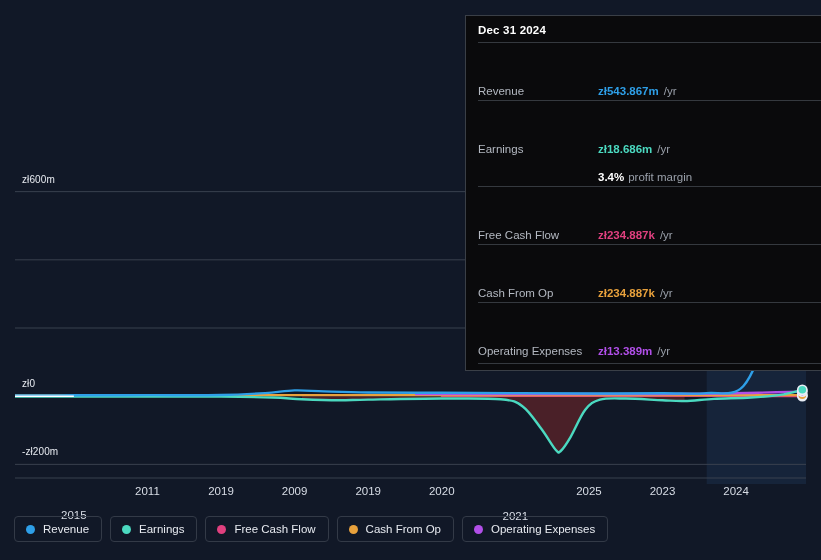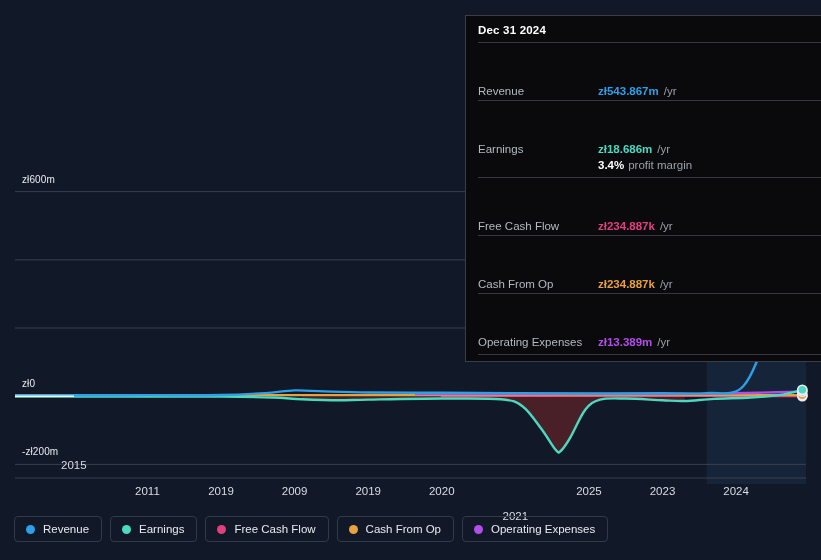--- a/index.html
+++ b/index.html
@@ -40,21 +40,21 @@
   .tt-row{
     display:flex;align-items:baseline;
     border-top:1px solid #35393f;
     padding:3px 0 3px 0;min-height:15px;
   }
   .tt-row.no-line{border-top:none;padding-top:1px;}
   .tt-key{color:#b4b9c2;font-size:11.5px;width:120px;flex:0 0 120px;}
   .tt-val{font-size:11.5px;font-weight:bold;white-space:nowrap;text-align:center;}
   .tt-unit{color:#9aa0aa;font-size:11.5px;font-weight:normal;margin-left:5px;margin-top:39px;}
   .tt-sub-val{color:#ffffff;font-size:11.5px;font-weight:bold;}
-  .tt-sub-unit{color:#9aa0aa;font-size:11.5px;margin-left:4px;}
+  .tt-sub-unit{color:#9aa0aa;font-size:11.5px;margin-left:4px;margin-top:12px;}
 
   
   .legend{
     position:absolute;left:14px;top:516px;
     display:flex;gap:8px;align-items:center;
   }
   .legend-item{
     display:flex;align-items:center;gap:8px;
     border:1px solid #333a47;border-radius:4px;
     padding:6px 12px 6px 11px;
@@ -108,21 +108,21 @@
         <line x1="15" y1="478" x2="806" y2="478" stroke="#39404e" stroke-width="1"></line>
       </g>
   </svg>
 
   <div id="y-labels">
       <div class="y-label" style="left: 22px; top: 173.636px;">zł600m</div>
       <div class="y-label" style="left: 22px; top: 378.182px;">zł0</div>
       <div class="y-label" style="left: 22px; top: 446.364px;">-zł200m</div>
     </div>
   <div id="x-labels">
-      <div class="x-label" style="left: 43.8651px; top: 459px;">2015</div>
+      <div class="x-label" style="left: 43.8651px; top: 509px;">2015</div>
       <div class="x-label" style="left: 117.447px; top: 485px;">2011</div>
       <div class="x-label" style="left: 191.028px; top: 485px;">2019</div>
       <div class="x-label" style="left: 264.609px; top: 485px;">2009</div>
       <div class="x-label" style="left: 338.191px; top: 485px;">2019</div>
       <div class="x-label" style="left: 411.772px; top: 485px;">2020</div>
       <div class="x-label" style="left: 485.353px; top: 510px;">2021</div>
       <div class="x-label" style="left: 558.935px; top: 485px;">2025</div>
       <div class="x-label" style="left: 632.516px; top: 485px;">2023</div>
       <div class="x-label" style="left: 706.098px; top: 485px;">2024</div>
     </div>

